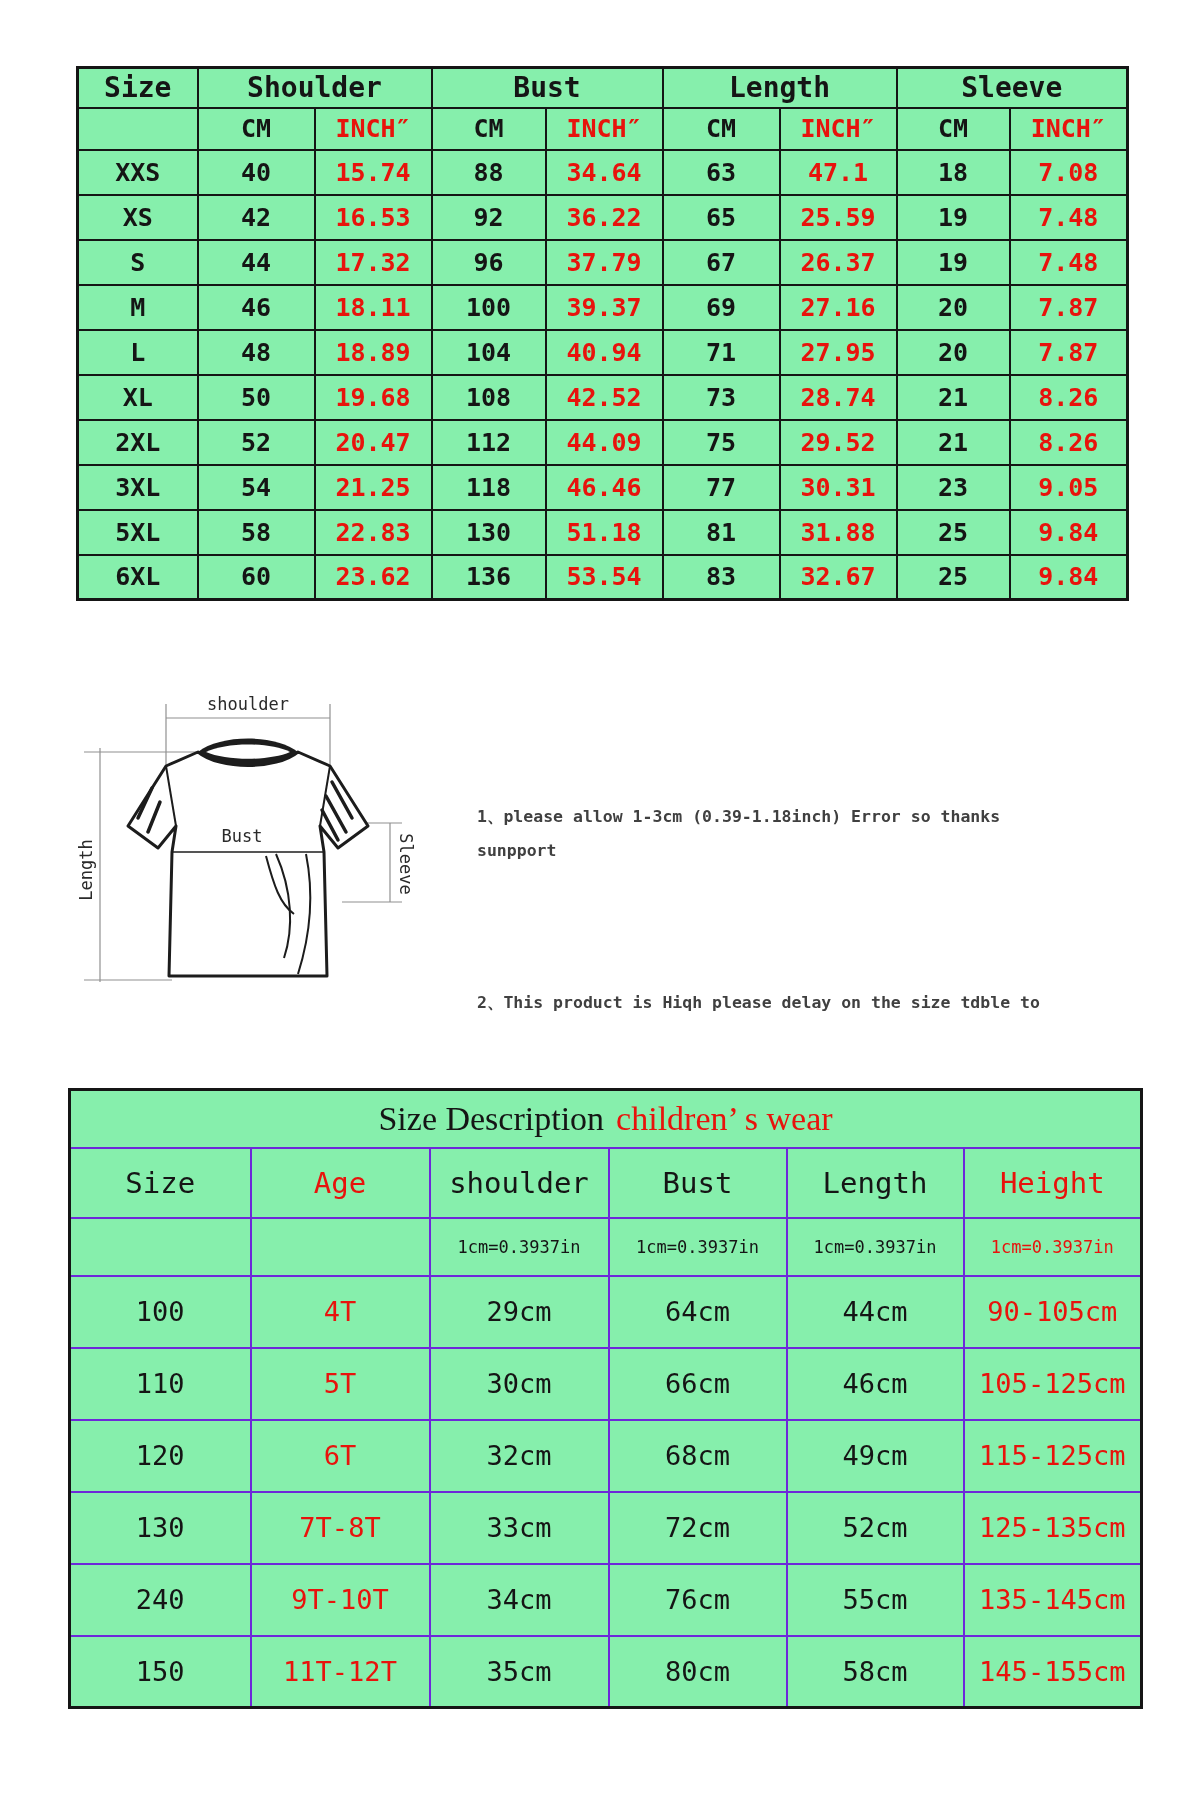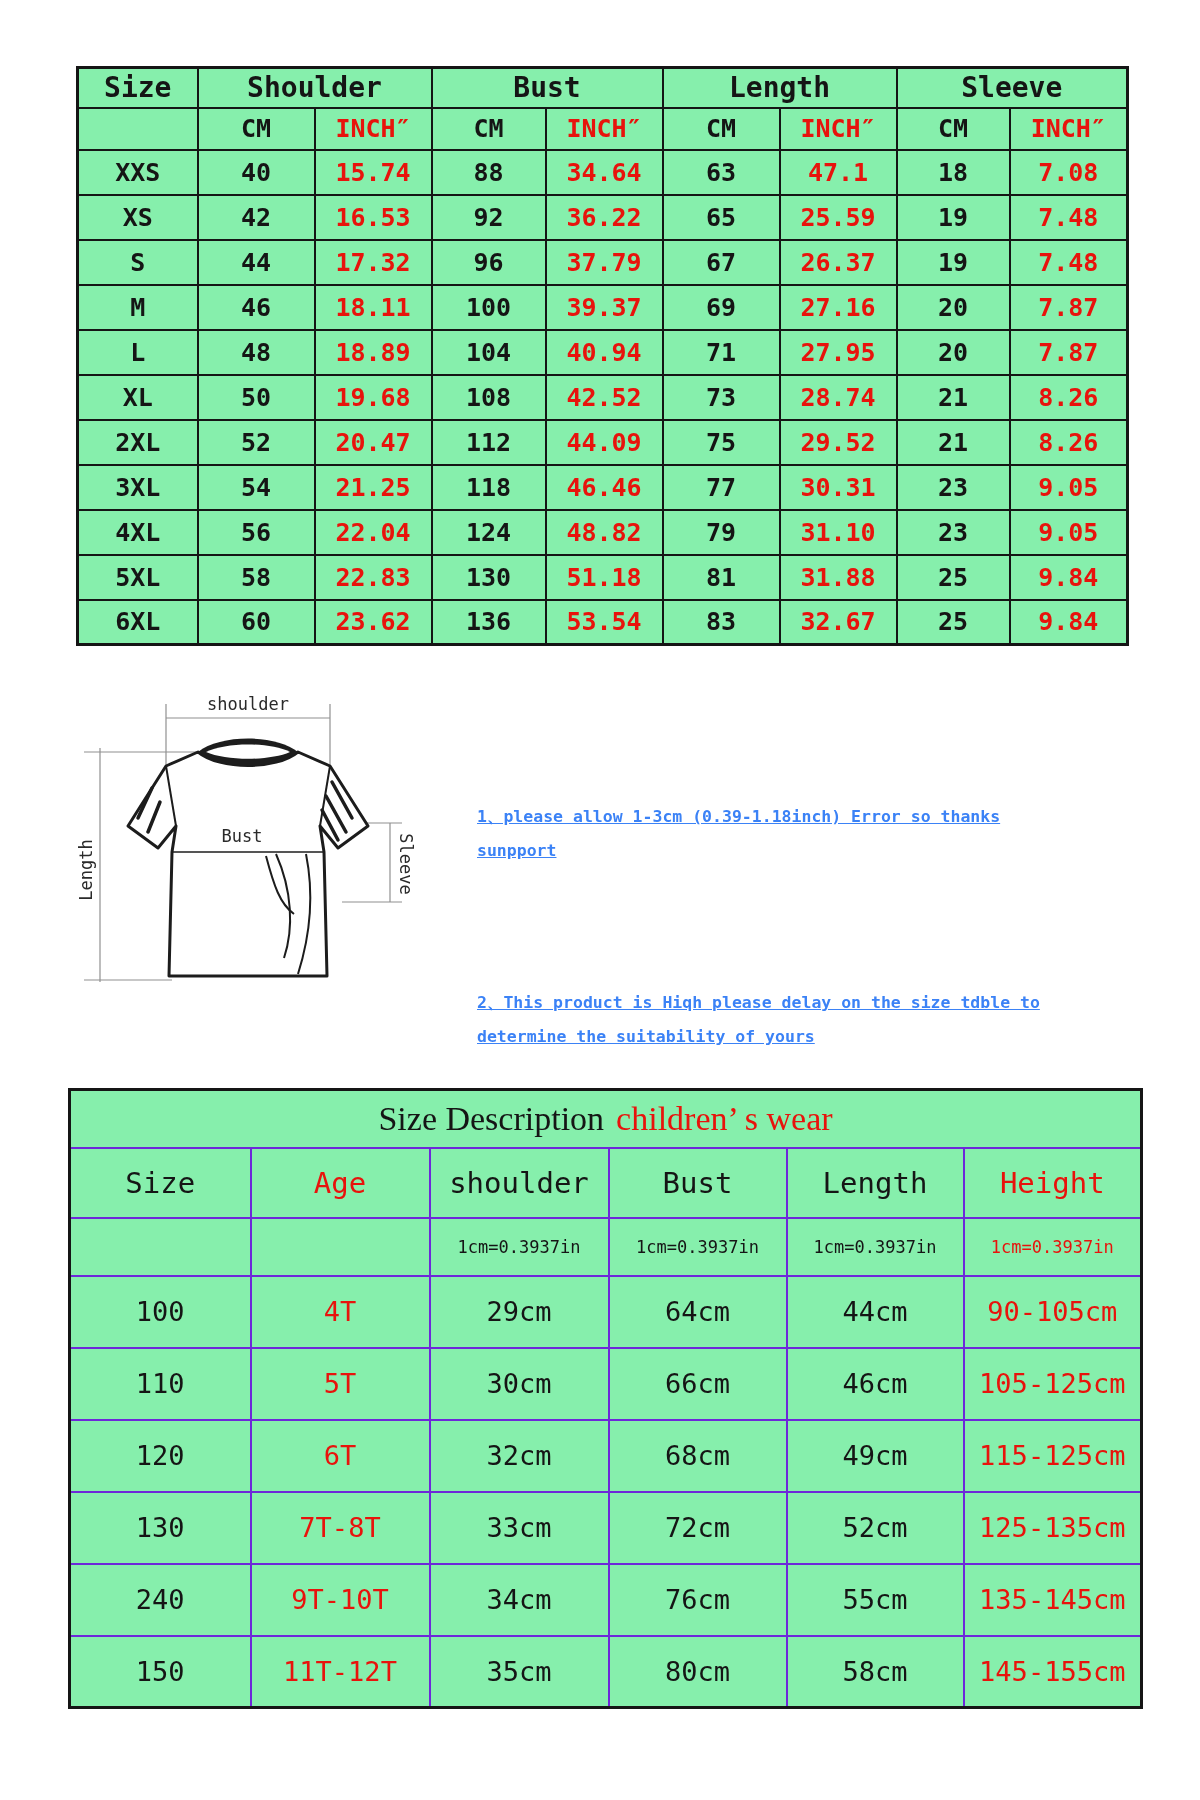--- a/index.html
+++ b/index.html
@@ -24,21 +24,21 @@
 
   
   .diagram { position:absolute; left:70px; top:690px; }
   .diagram text {
     font-family:"DejaVu Sans Mono","Liberation Mono",monospace;
     fill:#2a2a2a; font-size:17px;
   }
 
   
   .note { position:absolute; left:477px; font-weight:bold; font-size:16.5px;
-          line-height:34px; color:#3b82f6;text-decoration:underline; }
+          line-height:34px; color:#404040; }
   .note1 { top:800px; }
   .note2 { top:986px; }
 
   
   .children { left:68px; top:1088px; width:1072px; border:3px solid #151515; }
   .children td { border:2px solid #6d28d9; font-weight:normal; }
   .children .title-row { height:58px; }
   .children .title-row td { font-family:"Liberation Serif","DejaVu Serif",serif; font-size:34px; }
   .children .title-row .t-black { margin-right:12px; }
   .children .head-row { height:70px; }
@@ -164,31 +164,20 @@
           <td class="red">8.26</td>
         </tr>
         <tr>
           <td>3XL</td>
           <td>54</td>
           <td class="red">21.25</td>
           <td>118</td>
           <td class="red">46.46</td>
           <td>77</td>
           <td class="red">30.31</td>
-          <td>23</td>
-          <td class="red">9.05</td>
-        </tr>
-        <tr>
-          <td>4XL</td>
-          <td>56</td>
-          <td class="red">22.04</td>
-          <td>124</td>
-          <td class="red">48.82</td>
-          <td>79</td>
-          <td class="red">31.10</td>
           <td>23</td>
           <td class="red">9.05</td>
         </tr>
         <tr>
           <td>5XL</td>
           <td>58</td>
           <td class="red">22.83</td>
           <td>130</td>
           <td class="red">51.18</td>
           <td>81</td>
@@ -250,21 +239,20 @@
     <text x="172" y="152" text-anchor="middle">Bust</text>
     <text x="330" y="174" text-anchor="middle" transform="rotate(90 330,174)">Sleeve</text>
   </svg>
 
   <div class="note note1">
     <div>1、please allow 1-3cm (0.39-1.18inch) Error so thanks</div>
     <div>sunpport</div>
   </div>
   <div class="note note2">
     <div>2、This product is Hiqh please delay on the size tdble to</div>
-    <div>determine the suitability of yours</div>
   </div>
 
   <table class="children">
     <colgroup>
       <col style="width:181px">
         <col style="width:179px">
         <col style="width:179px">
       <col style="width:178px">
         <col style="width:177px">
         <col style="width:178px">

